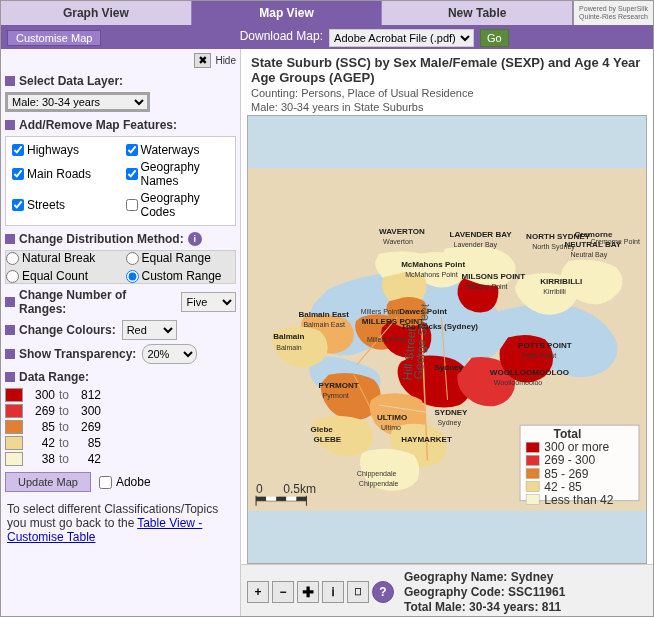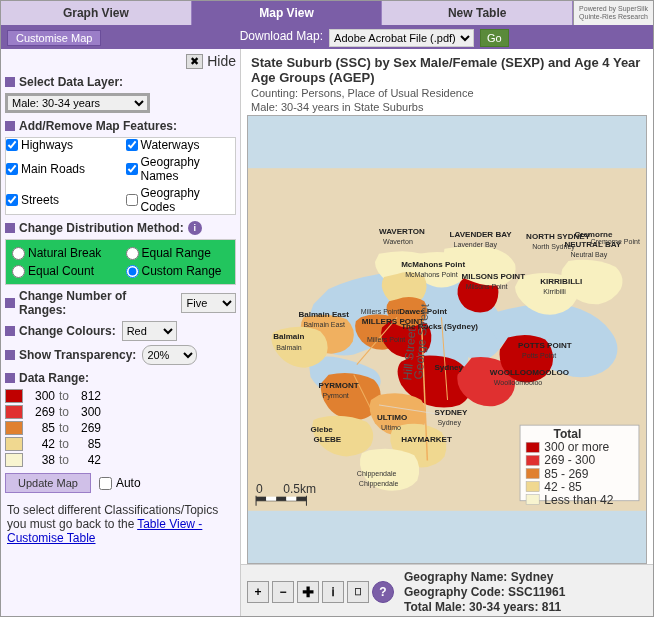--- a/index.html
+++ b/index.html
@@ -19,33 +19,33 @@
     .download-select { height: 18px; font-size: 11px; border: 1px solid #ccc; }
     .go-btn { background: #5a8a3a; color: #fff; border: 1px solid #4a7a2a; padding: 1px 6px; font-size: 11px; cursor: pointer; }
 
     
     .main { display: flex; height: calc(617px - 48px); }
 
     
     .left-panel { width: 240px; background: #f8f4ff; border-right: 1px solid #ccc; overflow-y: auto; padding: 4px; flex-shrink: 0; }
     .hide-bar { display: flex; justify-content: flex-end; align-items: center; gap: 4px; margin-bottom: 4px; }
     .hide-x { border: 1px solid #999; background: #e0e0e0; padding: 0 3px; font-size: 11px; cursor: pointer; }
-    .hide-lbl { font-size: 14px; color: #333; }
+    .hide-lbl { font-size: 10px; color: #333; }
 
     .section-header { display: flex; align-items: center; gap: 4px; font-weight: bold; color: #333; margin: 6px 0 4px 0; }
     .purple-sq { width: 10px; height: 10px; background: #7b5ea7; display: inline-block; flex-shrink: 0; }
 
     .data-layer-select { width: 145px; height: 20px; font-size: 11px; border: 3px solid #a3a3a3; }
 
-    .features-box { border: 1px solid #ccc; background: #fff; margin: 4px 0; }
+    .features-box { border: 1px solid #ccc; background: #fff; padding: 6px; margin: 4px 0; }
     .features-grid { display: grid; grid-template-columns: 1fr 1fr; gap: 3px 10px; }
     .checkbox-item { display: flex; align-items: center; gap: 3px; font-size: 11px; }
     .checkbox-item input[type=checkbox] { width: 12px; height: 12px; }
     .info-icon { display: inline-flex; align-items: center; justify-content: center; width: 14px; height: 14px; border-radius: 50%; background: #7b5ea7; color: #fff; font-size: 9px; font-weight: bold; cursor: pointer; }
-    .radio-box { border: 1px solid #ccc; background: #22c55e; padding: 6px; margin: 4px 0; }
+    .radio-box { border: 1px solid #ccc; background: #e5e5e5; padding: 0; margin: 4px 0; }
     .radio-grid { display: grid; grid-template-columns: 1fr 1fr; gap: 4px 10px; }
     .radio-item { display: flex; align-items: center; gap: 3px; font-size: 11px; }
 
     .setting-row { display: flex; align-items: center; gap: 6px; margin: 4px 0; font-size: 11px; }
     .setting-label { display: flex; align-items: center; gap: 4px; font-weight: bold; color: #333; }
     .setting-select { height: 20px; font-size: 11px; border: 1px solid #aaa; }
     .range-row { display: flex; align-items: center; gap: 4px; margin: 2px 0; font-size: 11px; }
     .range-color { width: 18px; height: 14px; border: 1px solid #999; flex-shrink: 0; }
     .range-num { min-width: 28px; text-align: right; }
     .range-to { color: #666; }
@@ -254,21 +254,21 @@
         <span class="range-num">38</span>
         <span class="range-to">to</span>
         <span class="range-num">42</span>
       </div>
     </div>
 
     <div class="bottom-section">
       <button class="update-btn">Update Map</button>
       <div class="auto-row">
         <input type="checkbox" style="">
-        <span>Auto</span>
+        <span>Adobe</span>
       </div>
     </div>
 
     <div class="bottom-note">
       <span>To select different Classifications/Topics you must go back to the</span>
       <span class="table-link">Table View - Customise Table</span>
     </div>
   </div>
 
   <div class="right-panel">

